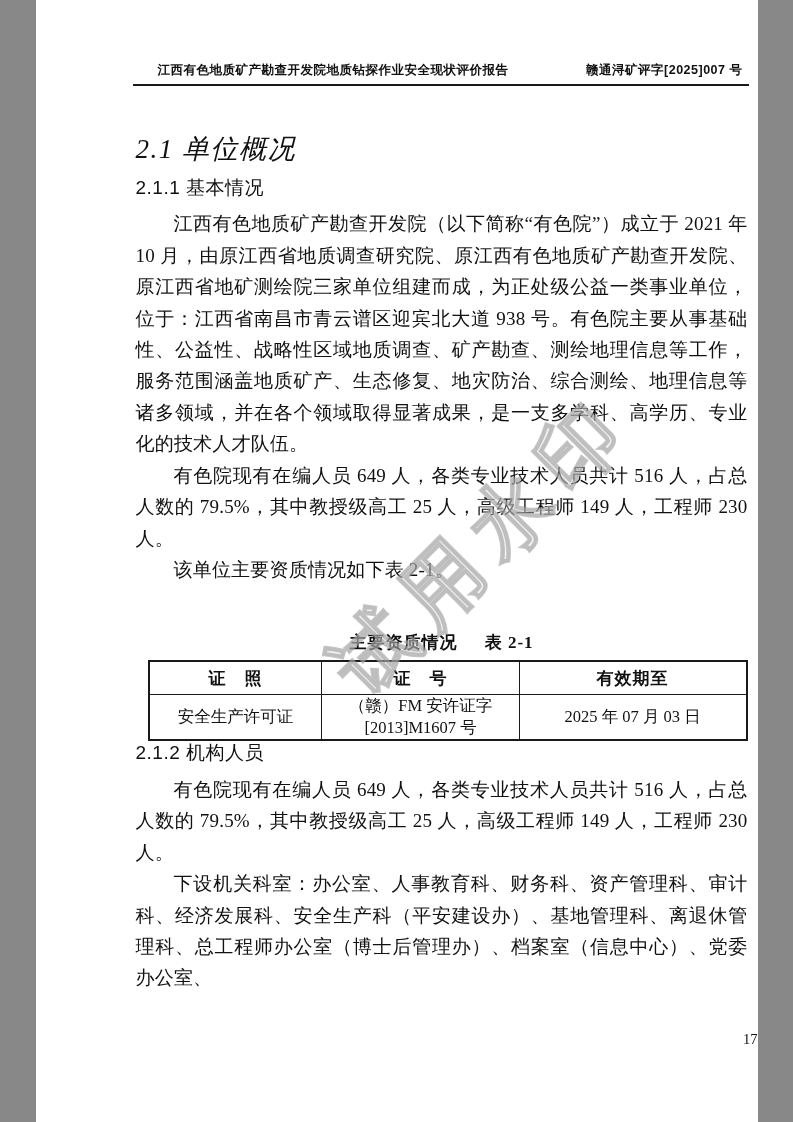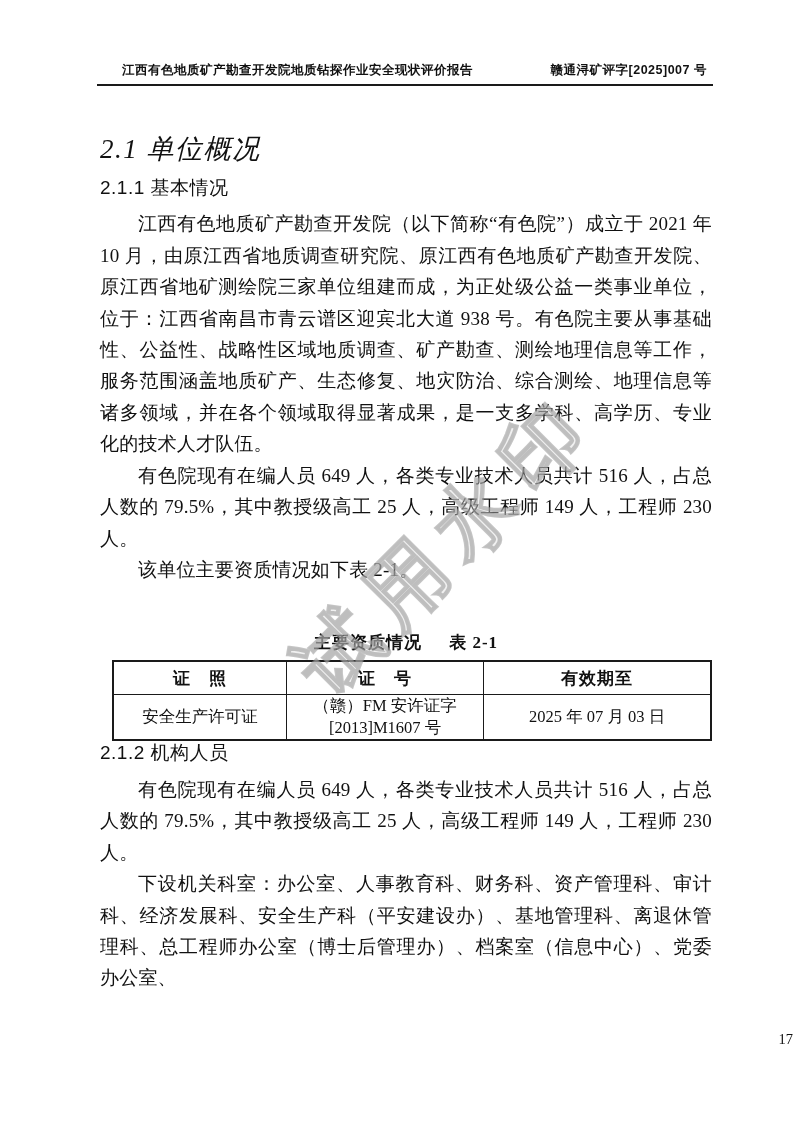--- a/index.html
+++ b/index.html
@@ -1,18 +1,18 @@
 <!DOCTYPE html>
 <html><head>
 <meta charset="utf-8">
 <style>
   html,body{margin:0;padding:0;background:#888;}
   .page{
     position:relative;
-    width:793px;height:1122px;
+    width:722px;height:1122px;
     background:#ffffff;
     margin:0 auto;
     overflow:hidden;
     font-family:"Liberation Serif",serif;
     color:#111;
   }
   
   .doc-header{
     position:absolute;top:62px;left:97px;width:616px;
     display:flex;justify-content:space-between;align-items:flex-end;

